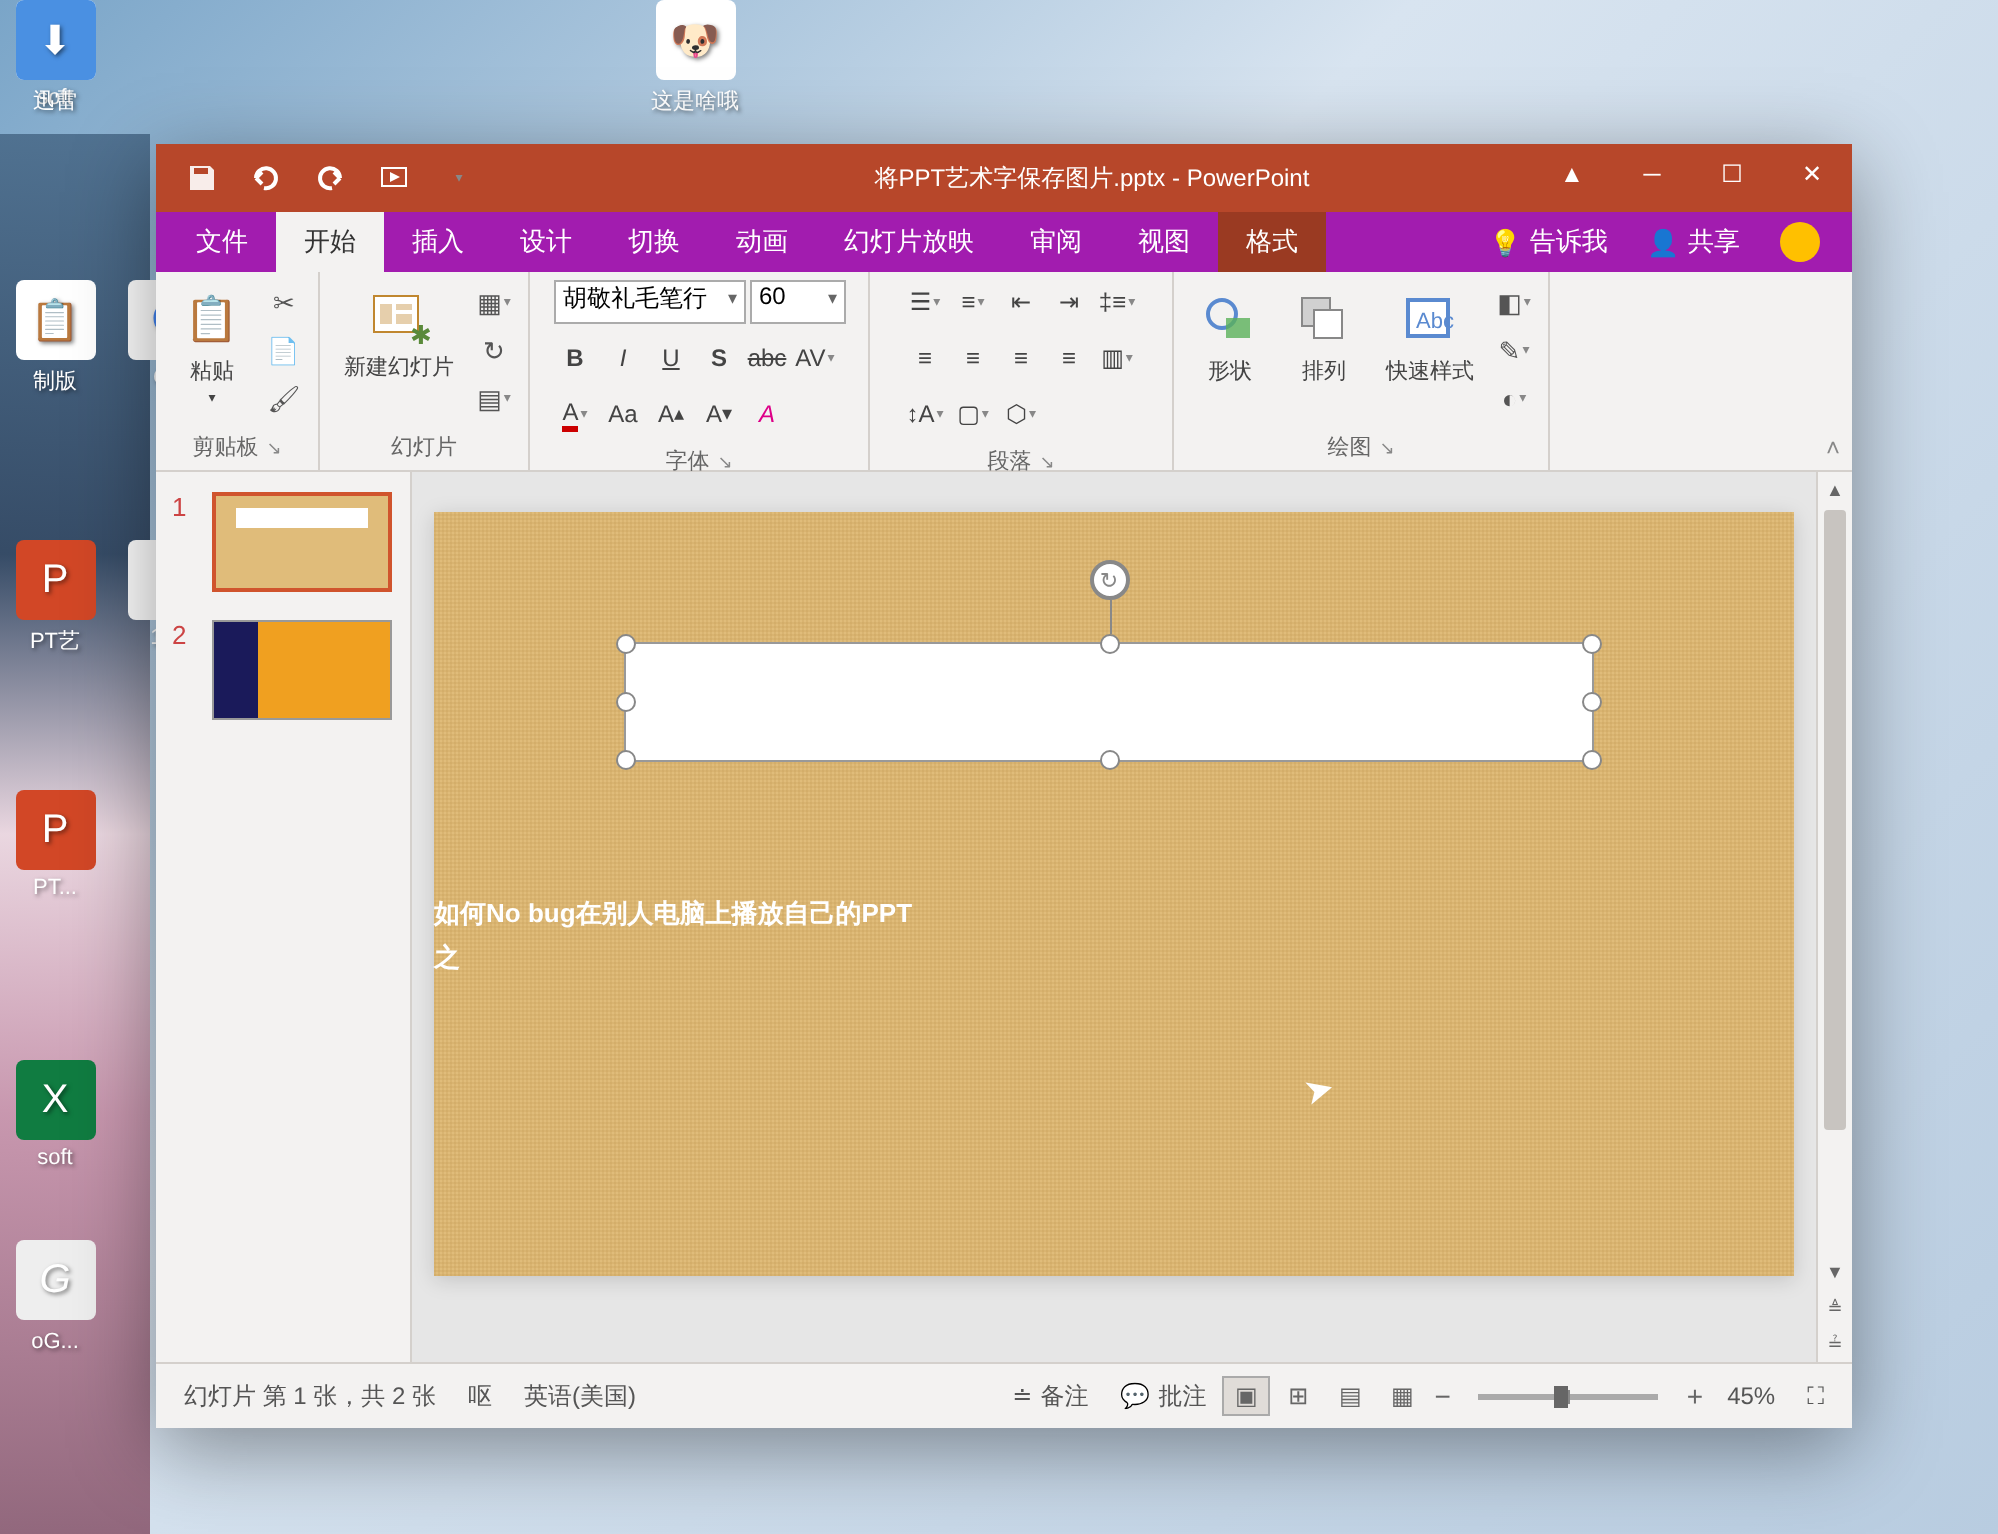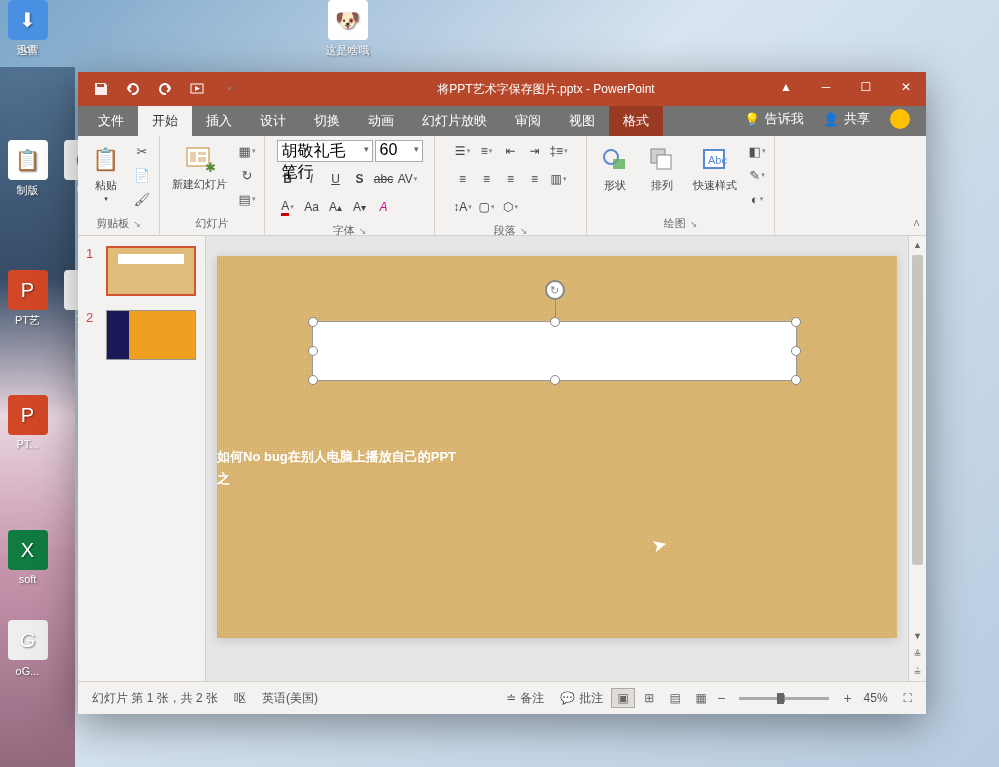--- a/index.html
+++ b/index.html
@@ -18,21 +18,21 @@
 
 
 .titlebar { height: 34px; background: #b7472a; display: flex; align-items: center; color: #fff; font-size: 12px; position: relative; gap: 42px; }
 .qat { display: flex; align-items: center; gap: 2px; padding-left: 8px; }
 .qat-btn { width: 30px; height: 30px; display: flex; align-items: center; justify-content: center; color: #fff; font-size: 14px; cursor: pointer; }
 .title-text { flex: 1; text-align: center; padding-right: 120px; }
 .window-controls { position: absolute; right: 0; top: 0; display: flex; }
 .win-btn { width: 40px; height: 30px; display: flex; align-items: center; justify-content: center; color: #fff; font-size: 12px; cursor: pointer; }
 
 
-.menubar { height: 30px; background: #737373; display: flex; align-items: flex-start; padding: 0 6px; }
+.menubar { height: 30px; background: #a21caf; display: flex; align-items: center; padding: 0 6px; }
 .tab { padding: 6px 14px; color: #fff; font-size: 13px; cursor: pointer; }
 .tab.active { background: #f3f2f1; color: #333; }
 .tab.format { color: #fff; }
 .spacer { flex: 1; }
 .right-actions { display: flex; align-items: center; gap: 8px; color: #fff; font-size: 13px; padding-right: 10px; }
 .tellme, .share { display: flex; align-items: center; gap: 4px; cursor: pointer; padding: 4px 6px; }
 .smiley { width: 20px; height: 20px; border-radius: 50%; background: #ffc000; margin-left: 6px; position: relative; }
 
 
 .ribbon { height: 100px; background: #f3f2f1; border-bottom: 1px solid #d4d0cc; display: flex; position: relative; }
@@ -41,21 +41,21 @@
 .group-label { font-size: 11px; color: #666; padding: 2px 0; width: 100%; text-align: center; display: flex; align-items: center; justify-content: center; gap: 4px; }
 .dialog-launcher { font-size: 9px; color: #888; cursor: pointer; }
 
 .big-btn { display: flex; flex-direction: column; align-items: center; gap: 2px; padding: 4px 6px; cursor: pointer; font-size: 11px; color: #444; }
 .big-btn .ico { width: 32px; height: 32px; display: flex; align-items: center; justify-content: center; font-size: 22px; }
 
 .small-btns { display: flex; flex-direction: column; gap: 2px; }
 .small-btn { width: 22px; height: 22px; display: flex; align-items: center; justify-content: center; font-size: 13px; color: #555; cursor: pointer; }
 
 .font-row { display: flex; align-items: center; gap: 2px; margin-bottom: 3px; }
-.font-select { height: 22px; border: 1px solid #ababab; font-size: 16px; padding: 0 18px 0 4px; background: #fff; position: relative; }
+.font-select { height: 22px; border: 1px solid #ababab; font-size: 12px; padding: 0 18px 0 4px; background: #fff; position: relative; }
 .combo-arrow::after { content: "▾"; position: absolute; right: 3px; color: #666; font-size: 9px; top: 3px; }
 .icon-btn { width: 22px; height: 22px; display: inline-flex; align-items: center; justify-content: center; font-size: 12px; color: #444; cursor: pointer; border: 1px solid transparent; }
 .drop::after { content: "▾"; font-size: 7px; margin-left: 1px; color: #888; }
 
 .font-group { width: 170px; }
 .para-group { width: 152px; }
 
 .collapse-btn { position: absolute; right: 6px; bottom: 4px; font-size: 12px; color: #888; cursor: pointer; }
 
 

